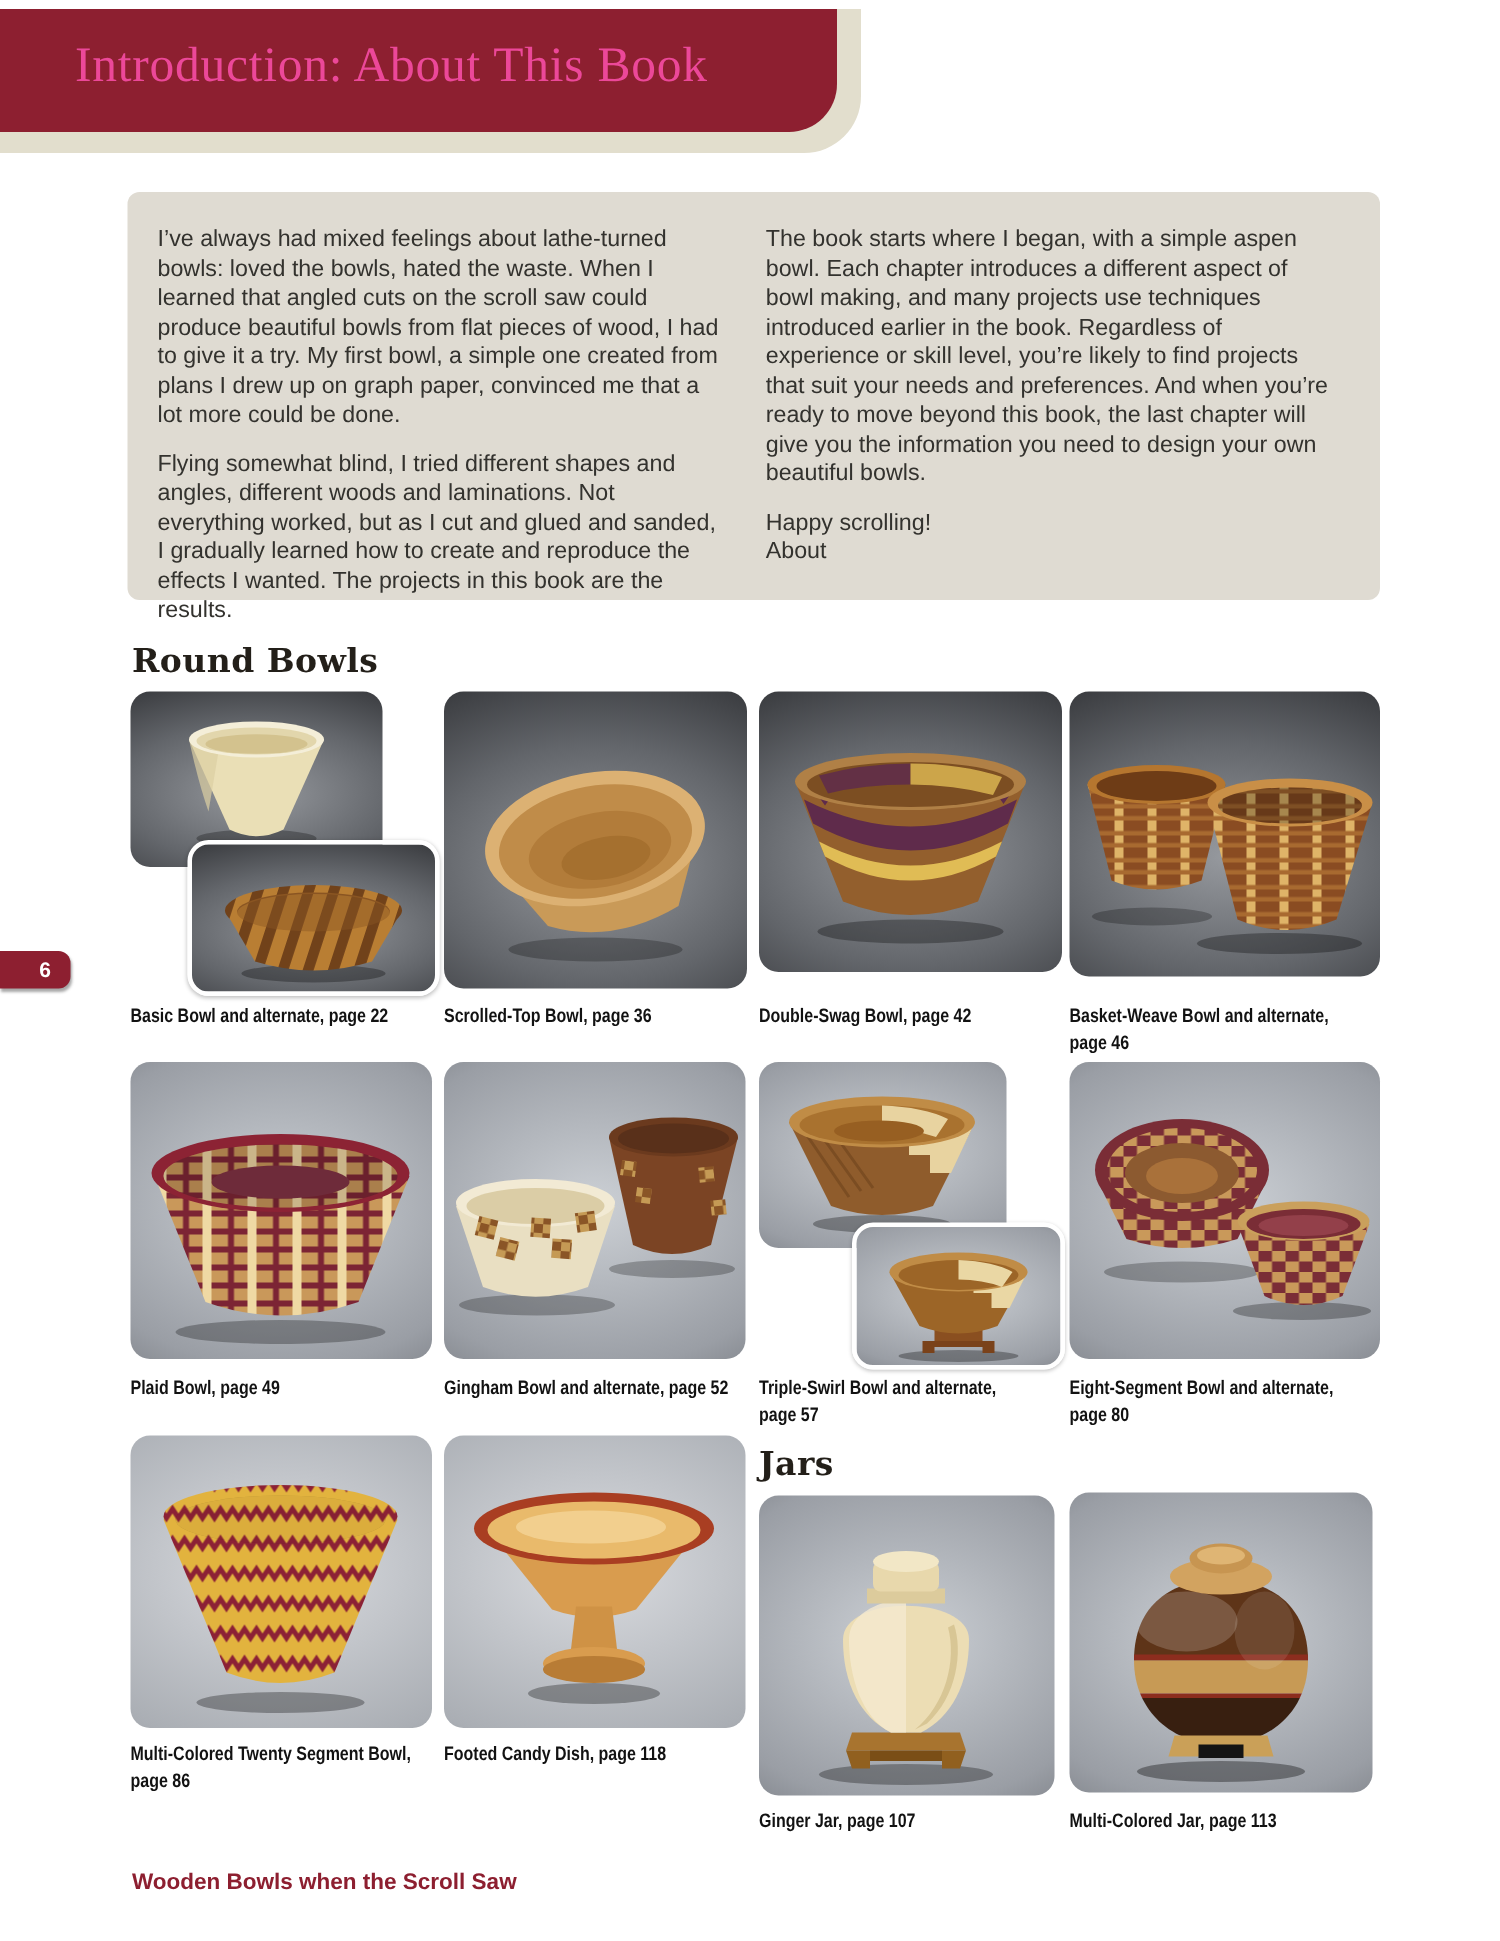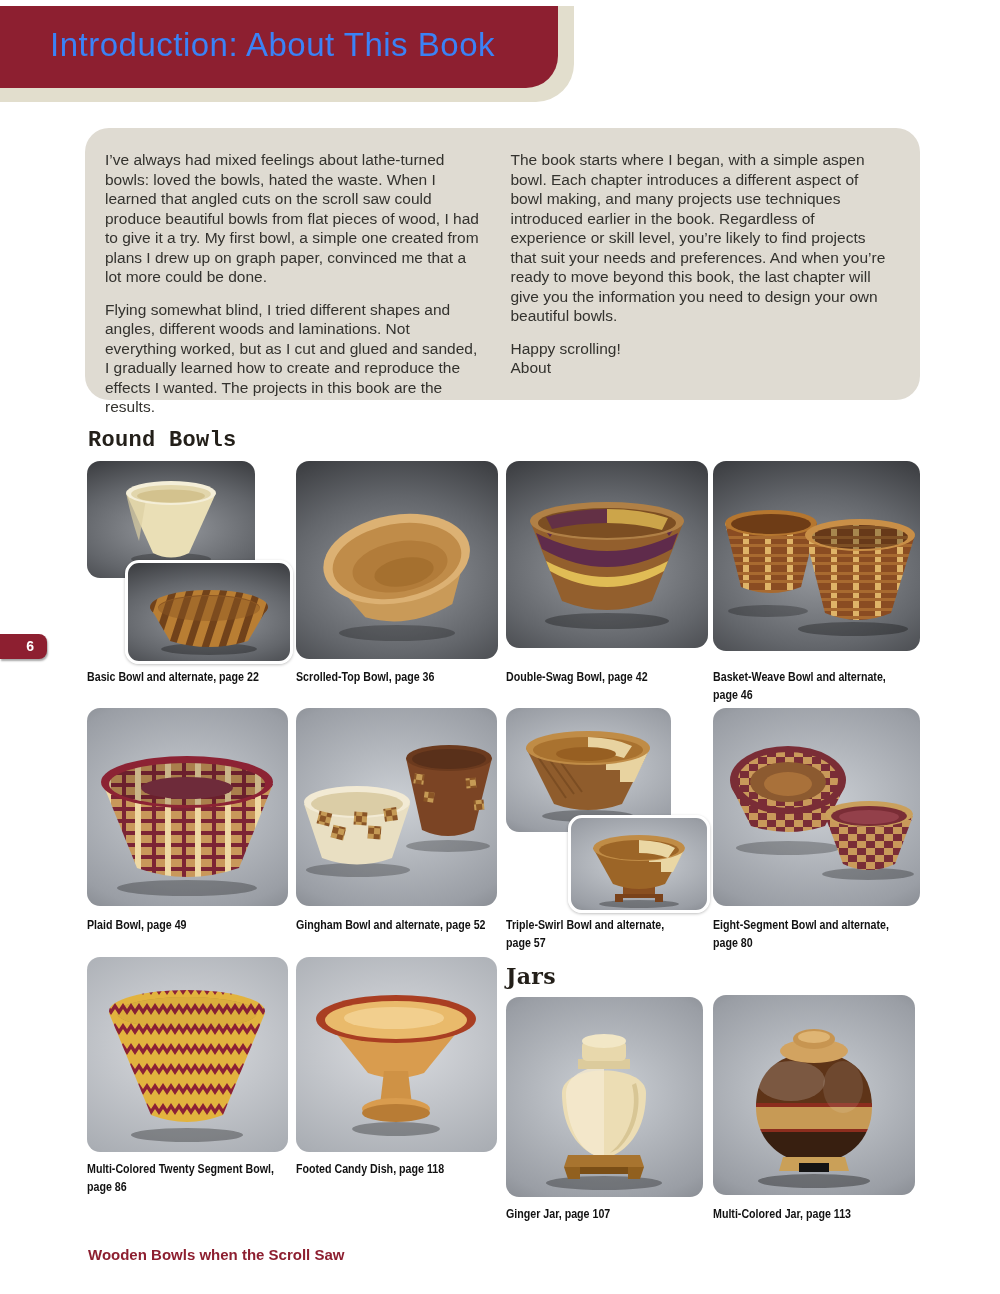--- a/index.html
+++ b/index.html
@@ -6,25 +6,25 @@
   body{
     width:1000px;height:1294px;position:relative;background:#ffffff;
     font-family:"Liberation Sans",sans-serif;overflow:hidden;
   }
   
   .hdr-underlay{position:absolute;left:0;top:6px;width:574px;height:96px;
     background:#e2decd;border-bottom-right-radius:38px;}
   .hdr-banner{position:absolute;left:0;top:6px;width:558px;height:82px;
     background:#8d1f30;border-bottom-right-radius:32px;}
   .hdr-title{position:absolute;left:50px;top:26px;
-    font-family:Liberation Sans, sans-serif;
-    font-size:33px;color:#3b82f6;letter-spacing:.5px;white-space:nowrap;}
+    font-family:Liberation Serif, serif;
+    font-size:33px;color:#ec4899;letter-spacing:.5px;white-space:nowrap;}
   
   .intro{position:absolute;left:85px;top:128px;width:835px;height:272px;
-    background:#dfdbd2;border-radius:24px;box-sizing:border-box;
+    background:#dfdbd2;border-radius:8px;box-sizing:border-box;
     padding:22px 32px 0 20px;display:flex;gap:28px;}
   .intro .col{width:392px;color:#33322e;font-size:15.5px;line-height:19.5px;}
   .intro p{margin:0 0 13px 0;}
   .signoff{margin-top:10px;}
   .signoff span{display:block;}
   
   .sec-head{position:absolute;font-family:"DejaVu Serif","Liberation Serif",serif;
     font-weight:bold;font-size:22px;color:#231f19;letter-spacing:.3px;}
   
   .ph{position:absolute;border-radius:13px;overflow:hidden;}
@@ -59,21 +59,21 @@
   </div>
   <div class="col">
     <p>The book starts where I began, with a simple aspen bowl. Each chapter introduces a different aspect of bowl making, and many projects use techniques introduced earlier in the book. Regardless of experience or skill level, you’re likely to find projects that suit your needs and preferences. And when you’re ready to move beyond this book, the last chapter will give you the information you need to design your own beautiful bowls.</p>
     <div class="signoff">
       <span>Happy scrolling!</span>
       <span>About</span>
     </div>
   </div>
 </div>
 
-<div class="sec-head" style="left:88px;top:428px;font-family:Liberation Mono, monospace;">Round Bowls</div>
+<div class="sec-head" style="left:88px;top:428px;">Round Bowls</div>
 
 <div class="ph ph-dark" style="left:87px;top:461px;width:168px;height:117px;">
   <svg viewBox="0 0 168 117">
     <ellipse cx="84" cy="98" rx="40" ry="6" fill="#000" opacity=".28"></ellipse>
     <path d="M39 32 L129 32 L102 92 Q84 101 66 92 Z" fill="#eadfb6"></path>
     <path d="M39 32 L60 32 L52 80 Q45 60 39 32 Z" fill="#dccfa2" opacity=".7"></path>
     <ellipse cx="84" cy="32" rx="45" ry="12" fill="#f4eed8"></ellipse>
     <ellipse cx="84" cy="33" rx="40" ry="9" fill="#e2d6ac"></ellipse>
     <ellipse cx="84" cy="35" rx="34" ry="6.5" fill="#d3c28e"></ellipse>
   </svg>

